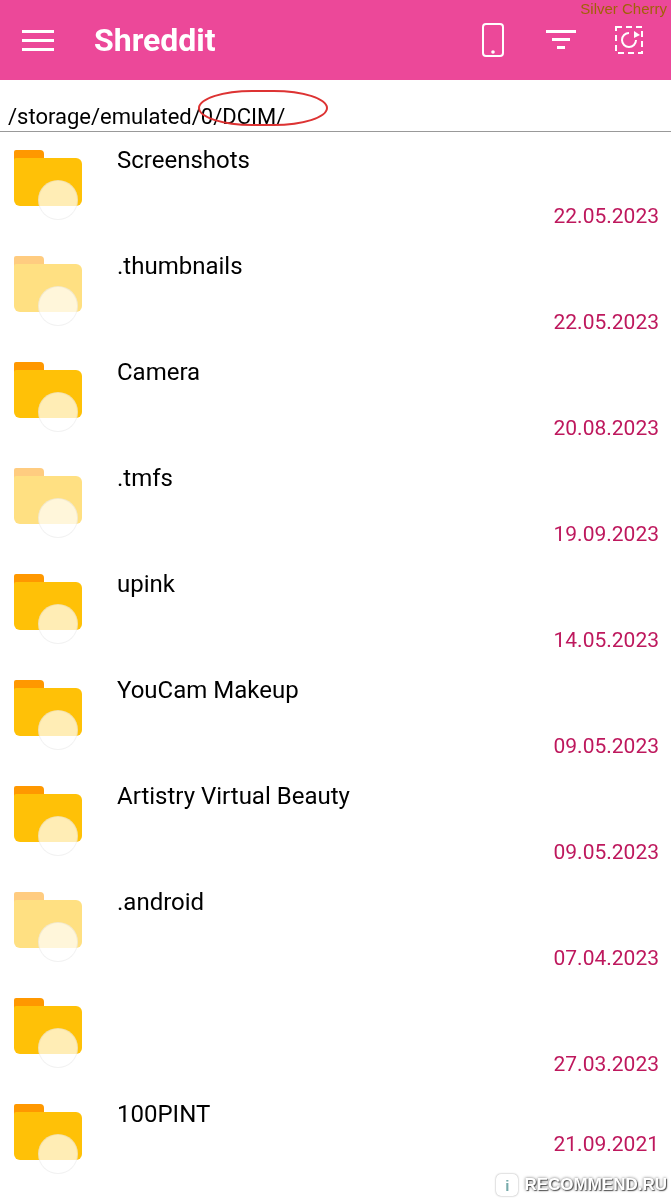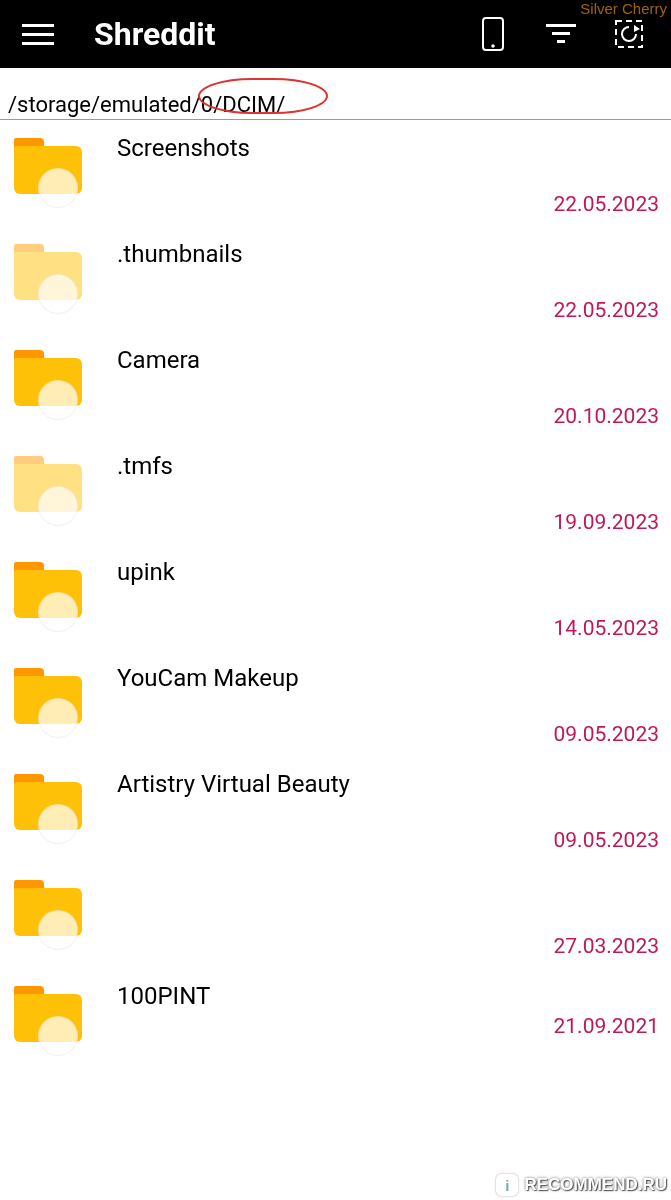--- a/index.html
+++ b/index.html
@@ -1,19 +1,19 @@
 <!DOCTYPE html>
 <html><head>
 <meta charset="utf-8">
 <style>
   * { box-sizing: border-box; margin: 0; padding: 0; }
   html, body { width: 671px; height: 1200px; font-family: Roboto, Arial, sans-serif; background: #fff; overflow: hidden; }
   .app-bar {
-    background: #000000;
-    height: 68px;
+    background: #ec4899;
+    height: 80px;
     display: flex;
     align-items: center;
     padding: 0 8px;
     color: #fff;
   }
   .hamburger {
     width: 44px; height: 44px;
     display: flex; flex-direction: column; justify-content: center; align-items: center;
     gap: 6px;
     margin-right: 34px;
@@ -160,21 +160,21 @@
     </div>
     <div class="row">
       <div class="folder-ic folder-full">
         <div class="folder-tab"></div>
         <div class="folder-body"></div>
         <div class="folder-dot"></div>
       </div>
       <div class="row-text">
         <div class="row-name">Camera</div>
       </div>
-      <div class="row-date">20.10.2023</div>
+      <div class="row-date">20.08.2023</div>
     </div>
     <div class="row">
       <div class="folder-ic folder-faded">
         <div class="folder-tab"></div>
         <div class="folder-body"></div>
         <div class="folder-dot"></div>
       </div>
       <div class="row-text">
         <div class="row-name">.tmfs</div>
       </div>
@@ -205,20 +205,31 @@
     <div class="row">
       <div class="folder-ic folder-full">
         <div class="folder-tab"></div>
         <div class="folder-body"></div>
         <div class="folder-dot"></div>
       </div>
       <div class="row-text">
         <div class="row-name">Artistry Virtual Beauty</div>
       </div>
       <div class="row-date">09.05.2023</div>
+    </div>
+    <div class="row">
+      <div class="folder-ic folder-faded">
+        <div class="folder-tab"></div>
+        <div class="folder-body"></div>
+        <div class="folder-dot"></div>
+      </div>
+      <div class="row-text">
+        <div class="row-name">.android</div>
+      </div>
+      <div class="row-date">07.04.2023</div>
     </div>
     <div class="row">
       <div class="folder-ic folder-full">
         <div class="folder-tab"></div>
         <div class="folder-body"></div>
         <div class="folder-dot"></div>
       </div>
       <div class="row-date">27.03.2023</div>
     </div>
     <div class="row row-last">

